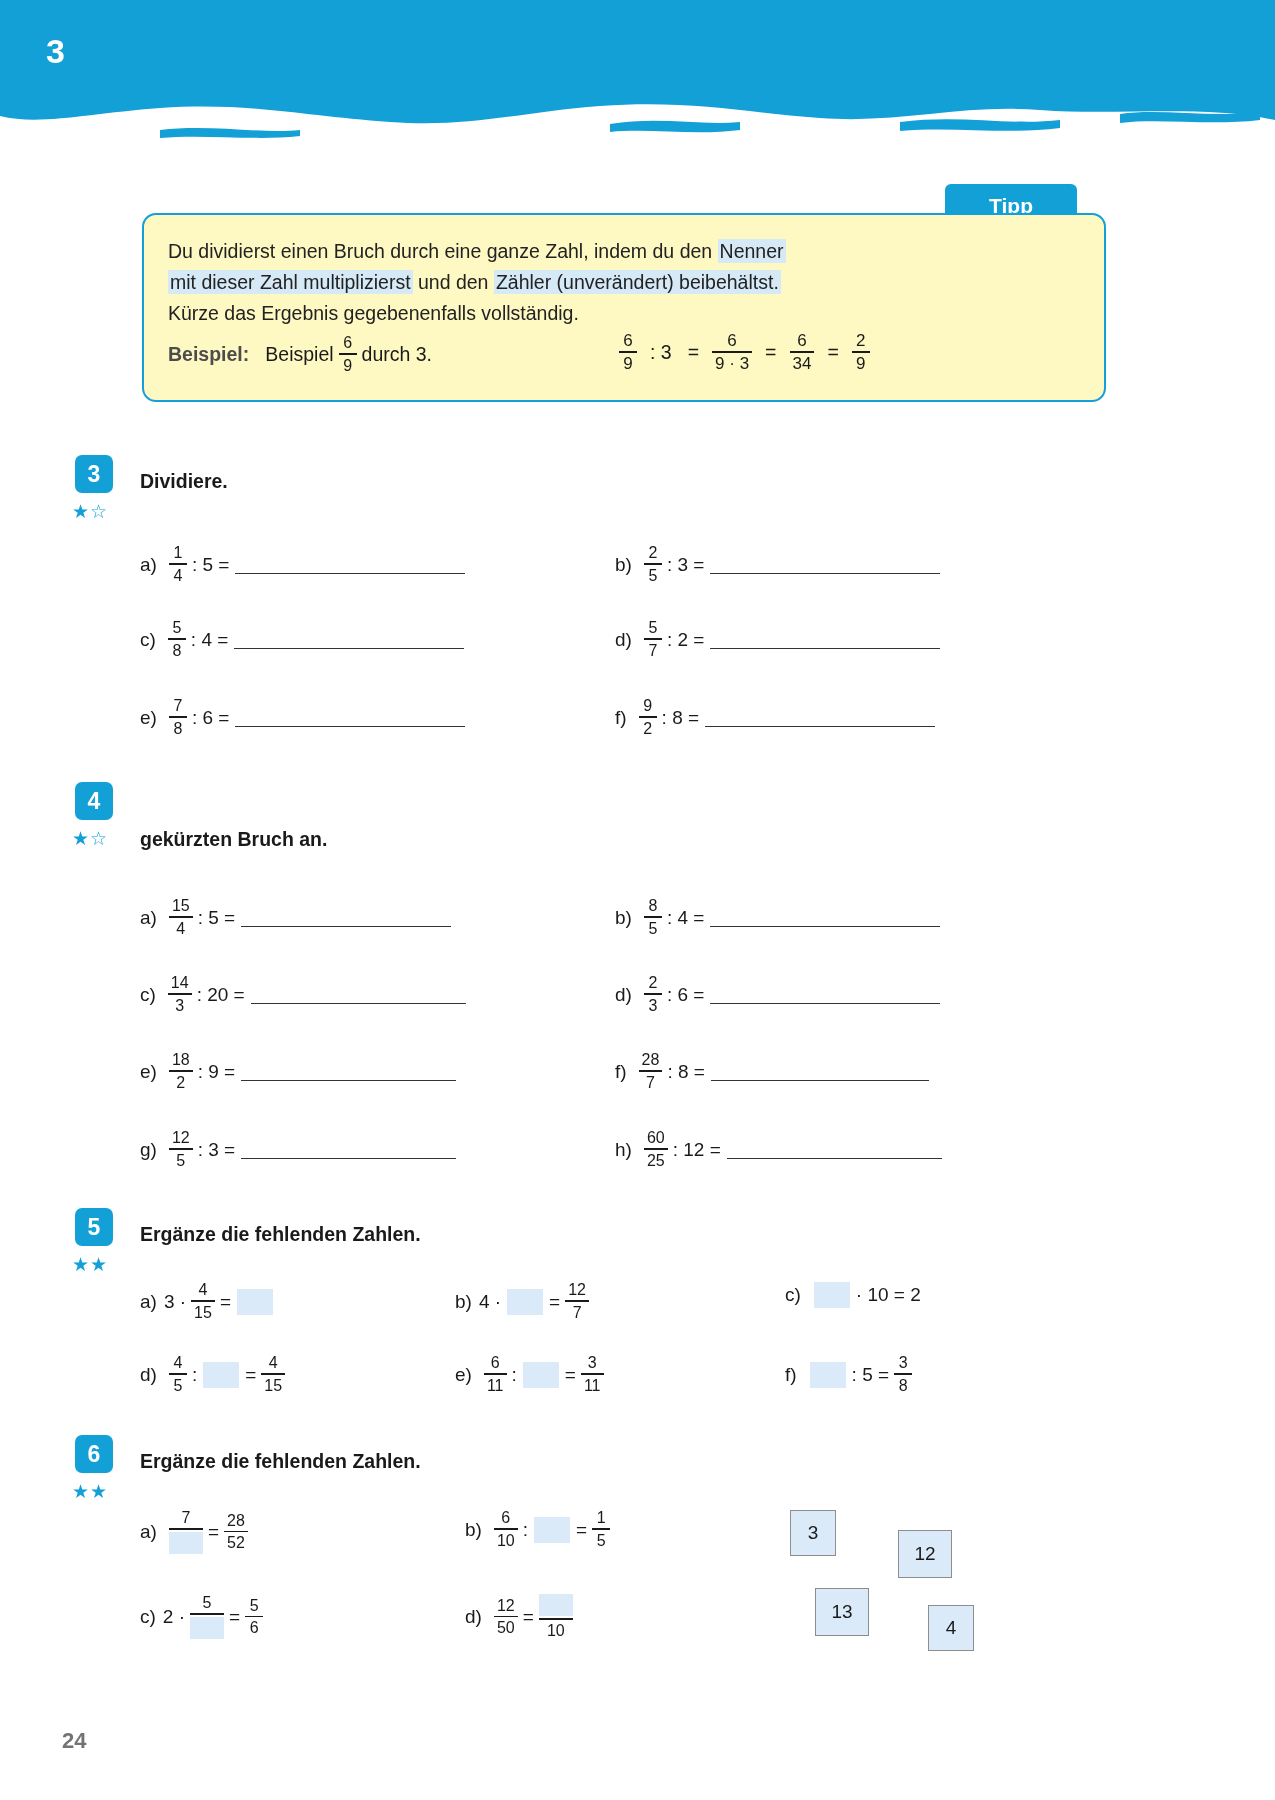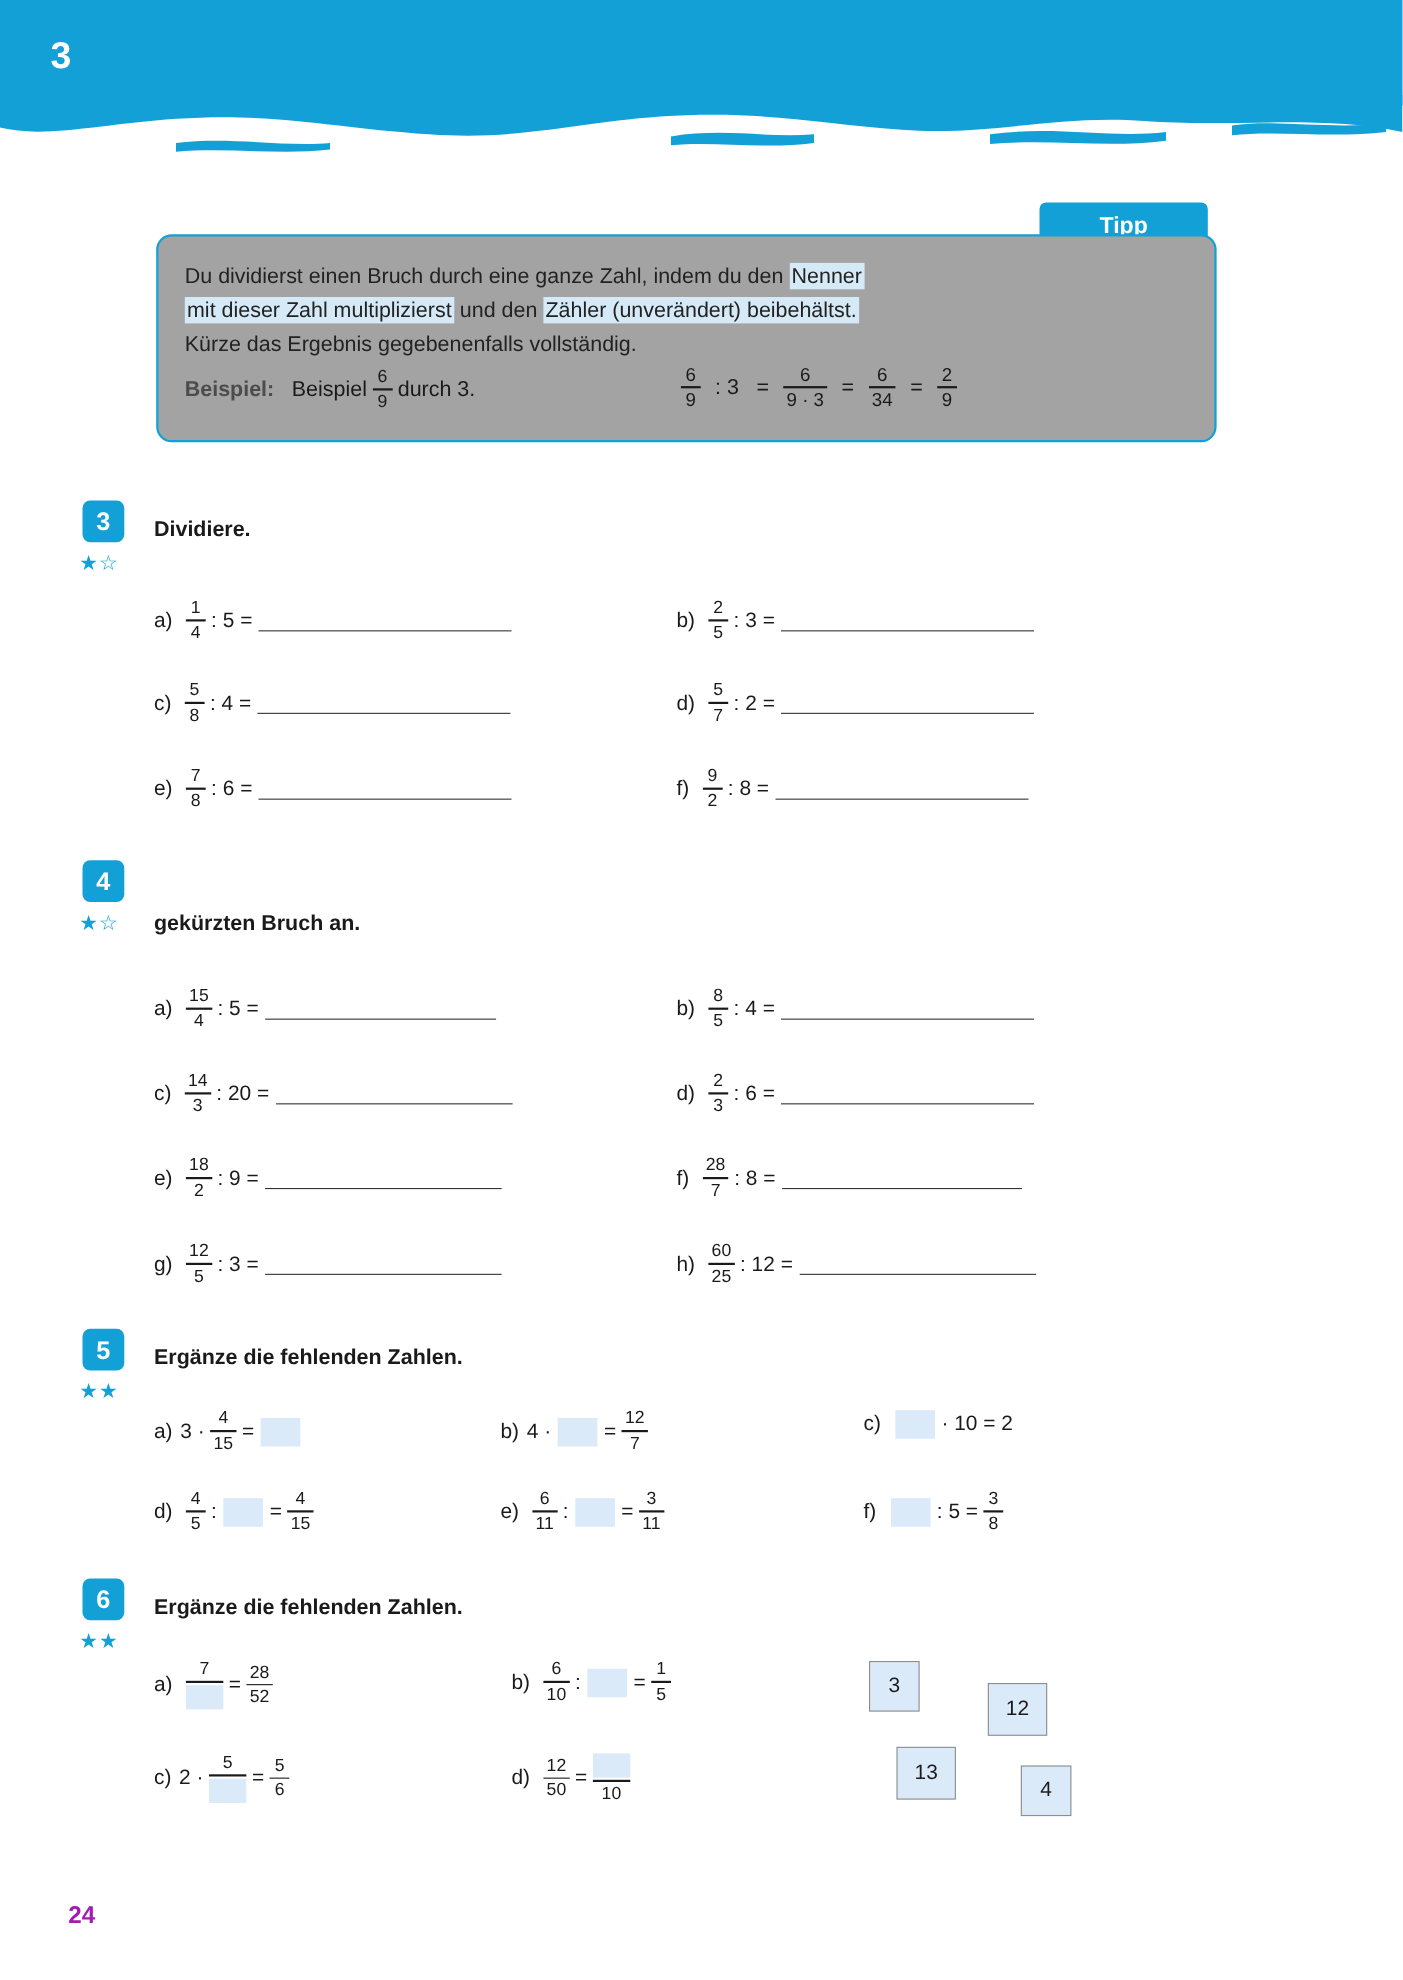--- a/index.html
+++ b/index.html
@@ -48,38 +48,38 @@
     top: 42px; left: 143px;
     font-size: 24px;
     font-weight: bold;
     color: #ffffff;
   }
 
   
   .tipp-tab {
     position: absolute;
     top: 184px; left: 945px;
-    width: 153px; height: 44px;
+    width: 132px; height: 44px;
     background: #12a0d7;
     border-radius: 6px;
     color: #fff;
     font-size: 21px;
     font-weight: bold;
     display: flex;
     align-items: center;
     justify-content: center;
   }
   .tipp-box {
     position: absolute;
     top: 213px; left: 142px;
     width: 960px;
     height: 185px;
     border: 2px solid #12a0d7;
     border-radius: 14px;
-    background: #a3a3a3;
+    background: #fef9c3;
   }
   .tipp-text {
     position: absolute;
     top: 21px; left: 24px;
     width: 905px;
     font-size: 19.5px;
     line-height: 31px;
     color: #222;
   }
   .hl { background: #d6e9f7; padding: 1px 2px; }
@@ -198,21 +198,21 @@
     font-size: 19px;
     color: #1a1a1a;
   }
 
   .page-number {
     position: absolute;
     left: 62px;
     top: 1728px;
     font-size: 22px;
     font-weight: bold;
-    color: #a21caf;
+    color: #737373;
   }
 </style>
 </head>
 <body>
 
 <div class="page">
 
   <div class="header-band"></div>
   <svg class="header-brush" viewBox="0 0 1275 70" preserveAspectRatio="none">
     <path d="M0,0 L1275,0 L1275,34 C1200,18 1120,30 1040,24 C960,18 900,38 820,32 C740,26 690,14 600,20 C520,26 470,42 390,36 C300,30 250,16 160,22 C90,27 40,40 0,30 Z" fill="#12a0d7"></path>

